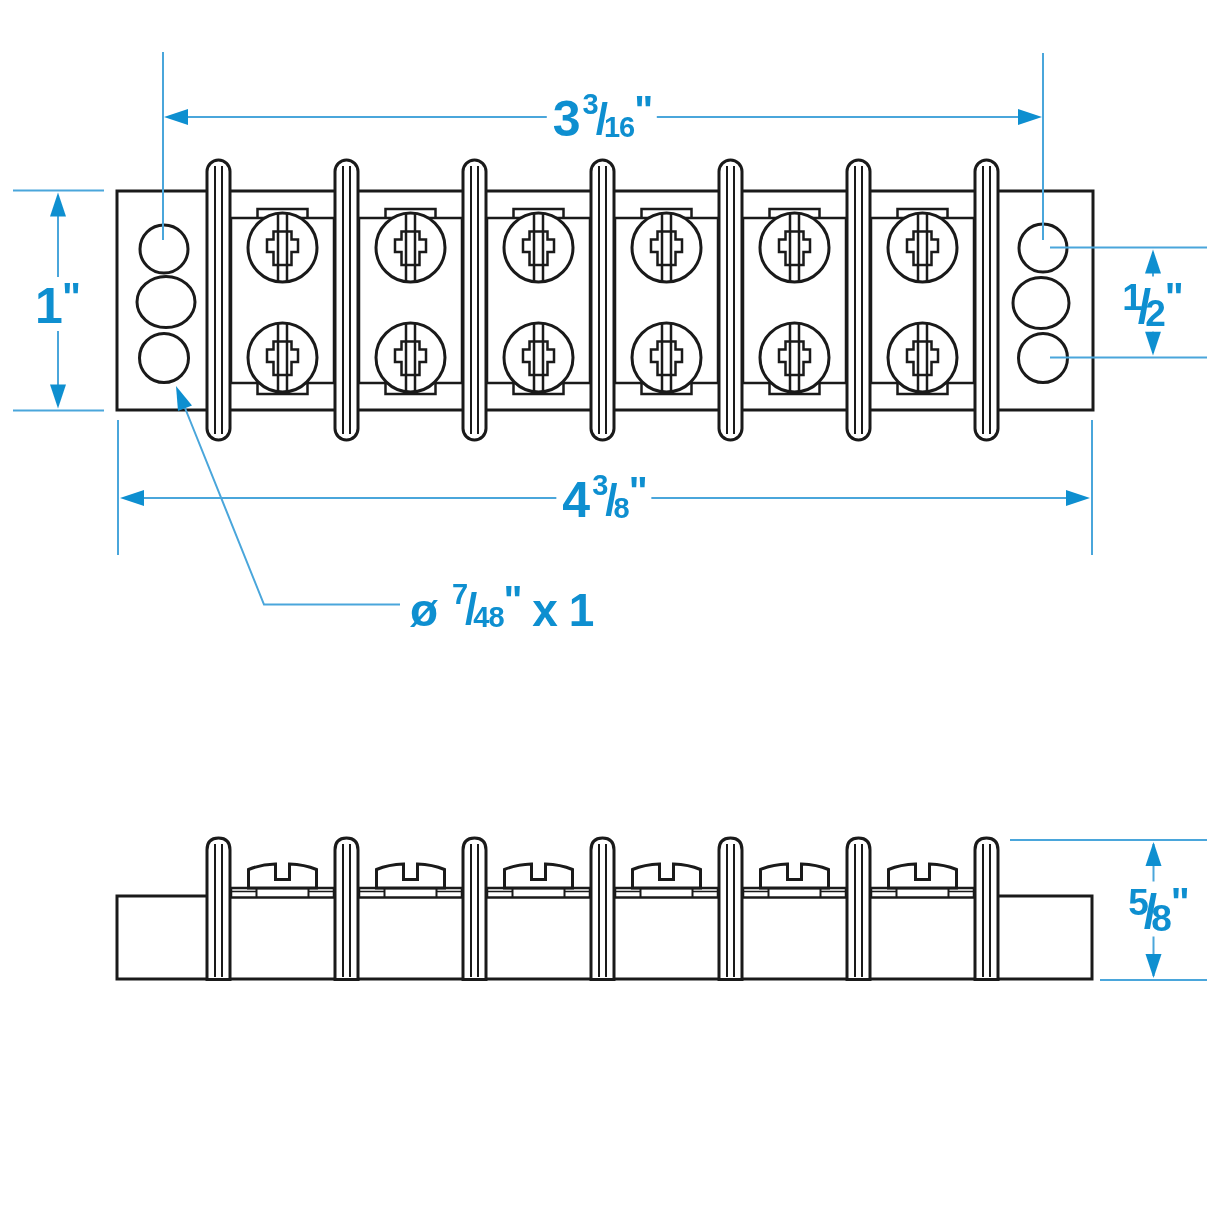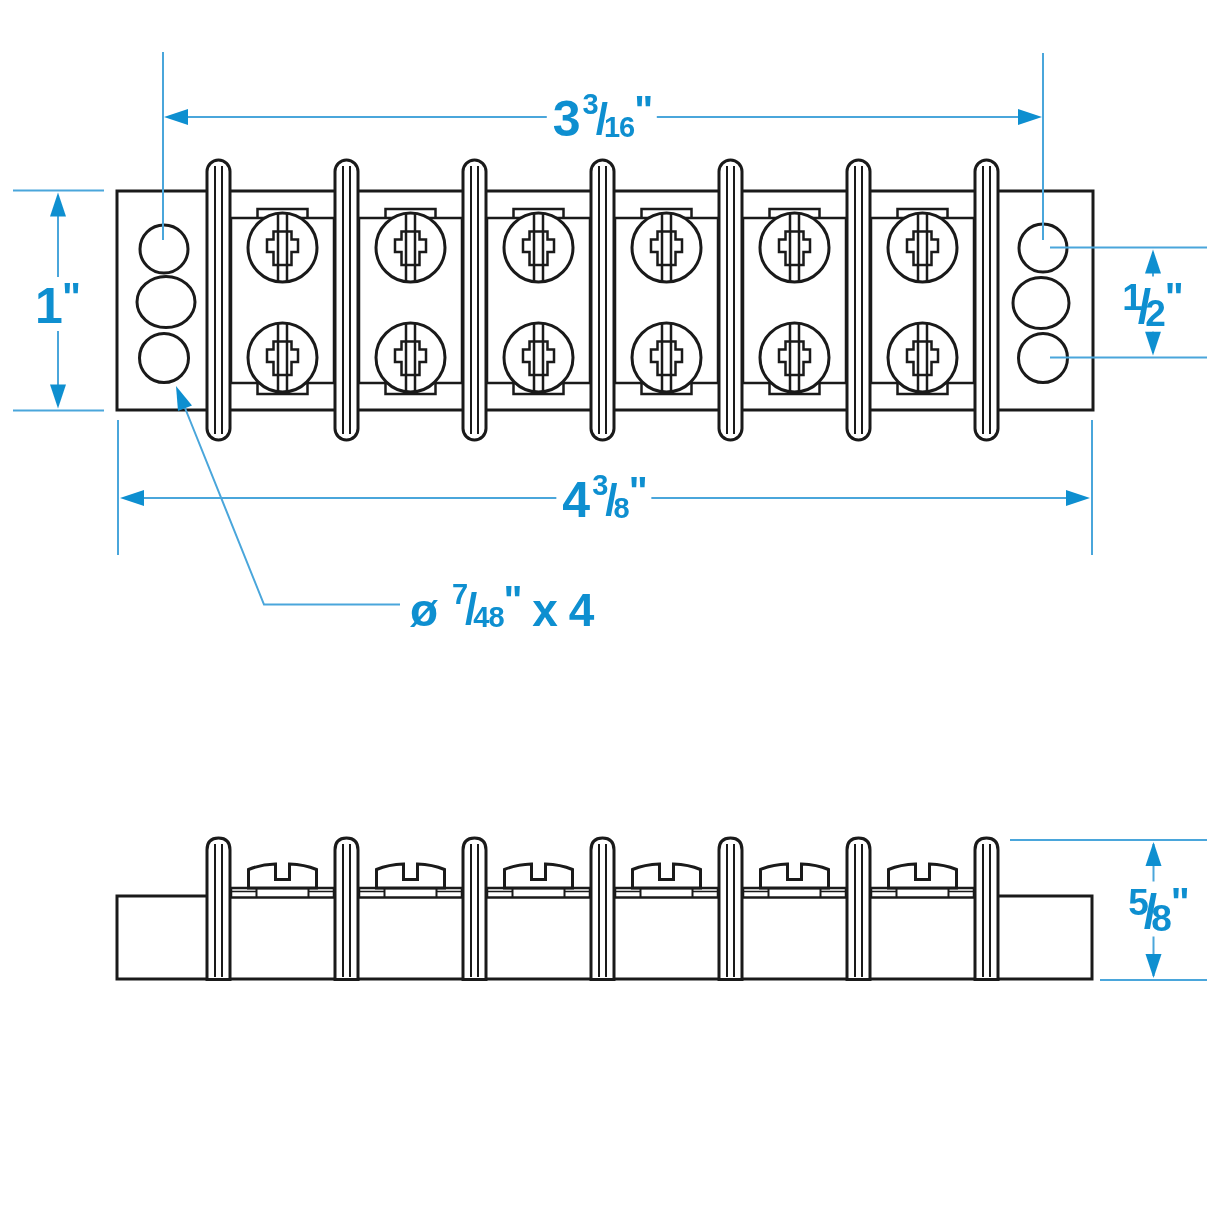--- a/index.html
+++ b/index.html
@@ -154,20 +154,20 @@
 
 <div class="dim solo ctr" style="left:1152px;top:304px;">
   <span class="fn">1</span><span class="fs">/</span><span class="fd">2</span><span class="unit">"</span>
 </div>
 
 <div class="dim mixed ctr" style="left:604px;top:498px;">
   <span>4</span><span class="fn">3</span><span class="fs">/</span><span class="fd">8</span><span class="unit">"</span>
 </div>
 
 <div class="dim mixed vctr" style="left:404px;top:607px;">
-  <span class="pfx">ø </span><span class="fn">7</span><span class="fs">/</span><span class="fd">48</span><span class="unit">"</span><span class="sfx"> x 4</span>
+  <span class="pfx">ø </span><span class="fn">7</span><span class="fs">/</span><span class="fd">48</span><span class="unit">"</span><span class="sfx"> x 1</span>
 </div>
 
 <div class="dim solo ctr" style="left:1158px;top:909px;">
   <span class="fn">5</span><span class="fs">/</span><span class="fd">8</span><span class="unit">"</span>
 </div>
 
 </div>
 
 </body></html>

